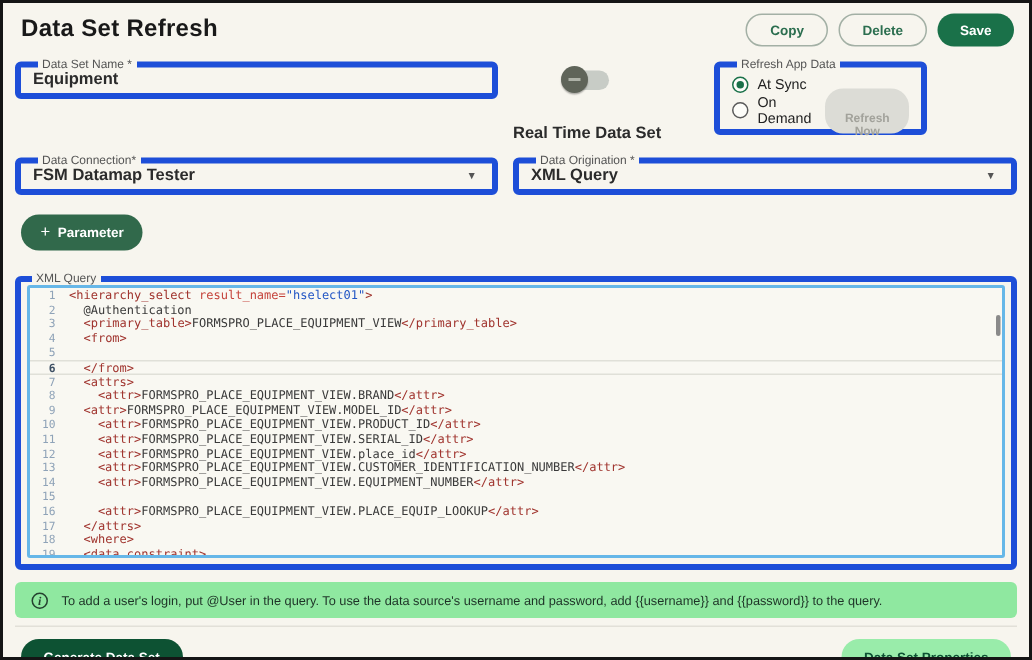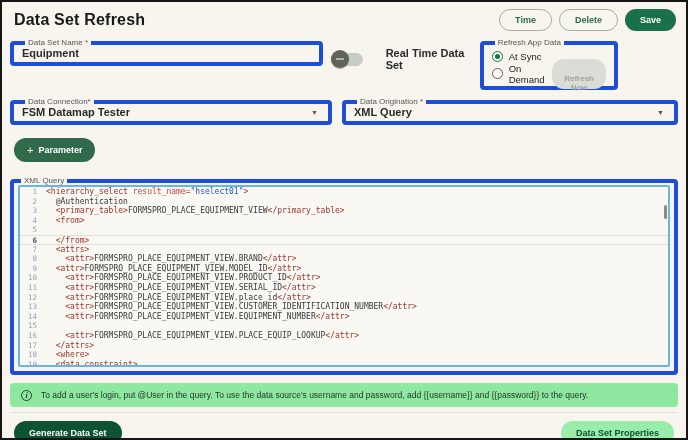--- a/index.html
+++ b/index.html
@@ -23,21 +23,21 @@
   .pill.outline { background:transparent; border:1px solid #a3b0a5; color:#2b6e4f; }
   .pill.solid   { background:#1a7149; border:none; color:#fff; }
 
   
   fieldset { border:4px solid #1d4ed8; border-radius:4px; padding:0 8px 5px 8px; background:transparent; }
   legend { font-size:8px; color:#555; padding:0 3px; margin-left:3px; font-weight:400; }
   .fval { font-size:11px; font-weight:600; color:#2b2b2b; line-height:13px; }
 
   .row1 { display:flex; margin-top:4px; align-items:flex-start; }
   .fs-name { width:322px; height:28px; }
-  .toggle-wrap { display:flex; align-items:center; gap:23px; margin:9px 0 0 10px; }
+  .toggle-wrap { display:flex; align-items:center; gap:23px; margin:9px 0 0 10px;flex-direction:column; }
   .toggle { width:30px; height:13px; background:#c8ccc6; border-radius:7px; position:relative; cursor:pointer; flex:none; }
   .knob { position:absolute; left:-2px; top:-3px; width:18px; height:18px; border-radius:50%;
           background:#5f6459; box-shadow:0 1px 1px rgba(0,0,0,.3); }
   .knob::after { content:""; position:absolute; left:5px; top:8px; width:8px; height:2px; background:#aeb2a8; }
   .toggle-label { font-size:11px; font-weight:600; color:#2b2b2b; }
 
   .fs-refresh { width:142px; margin-left:auto; margin-right:60px; padding:1px 8px 4px 8px; }
   .radio-row { display:flex; align-items:center; gap:6px; height:17px; }
   .radio { width:11px; height:11px; border:1.5px solid #5a5a5a; border-radius:50%; flex:none;
            display:flex; align-items:center; justify-content:center; cursor:pointer; background:#fdfdf9; }
@@ -94,21 +94,21 @@
               font-family:"Liberation Sans", sans-serif; }
 </style>
 </head>
 <body>
 
 <div class="page">
 
   <div class="hdr">
     <div class="title">Data Set Refresh</div>
     <div class="hdr-btns">
-      <button class="pill outline">Time</button>
+      <button class="pill outline">Copy</button>
       <button class="pill outline">Delete</button>
       <button class="pill solid">Save</button>
     </div>
   </div>
 
   <div class="row1">
     <fieldset class="fs-name">
       <legend>Data Set Name *</legend>
       <div class="fval">Equipment</div>
     </fieldset>

